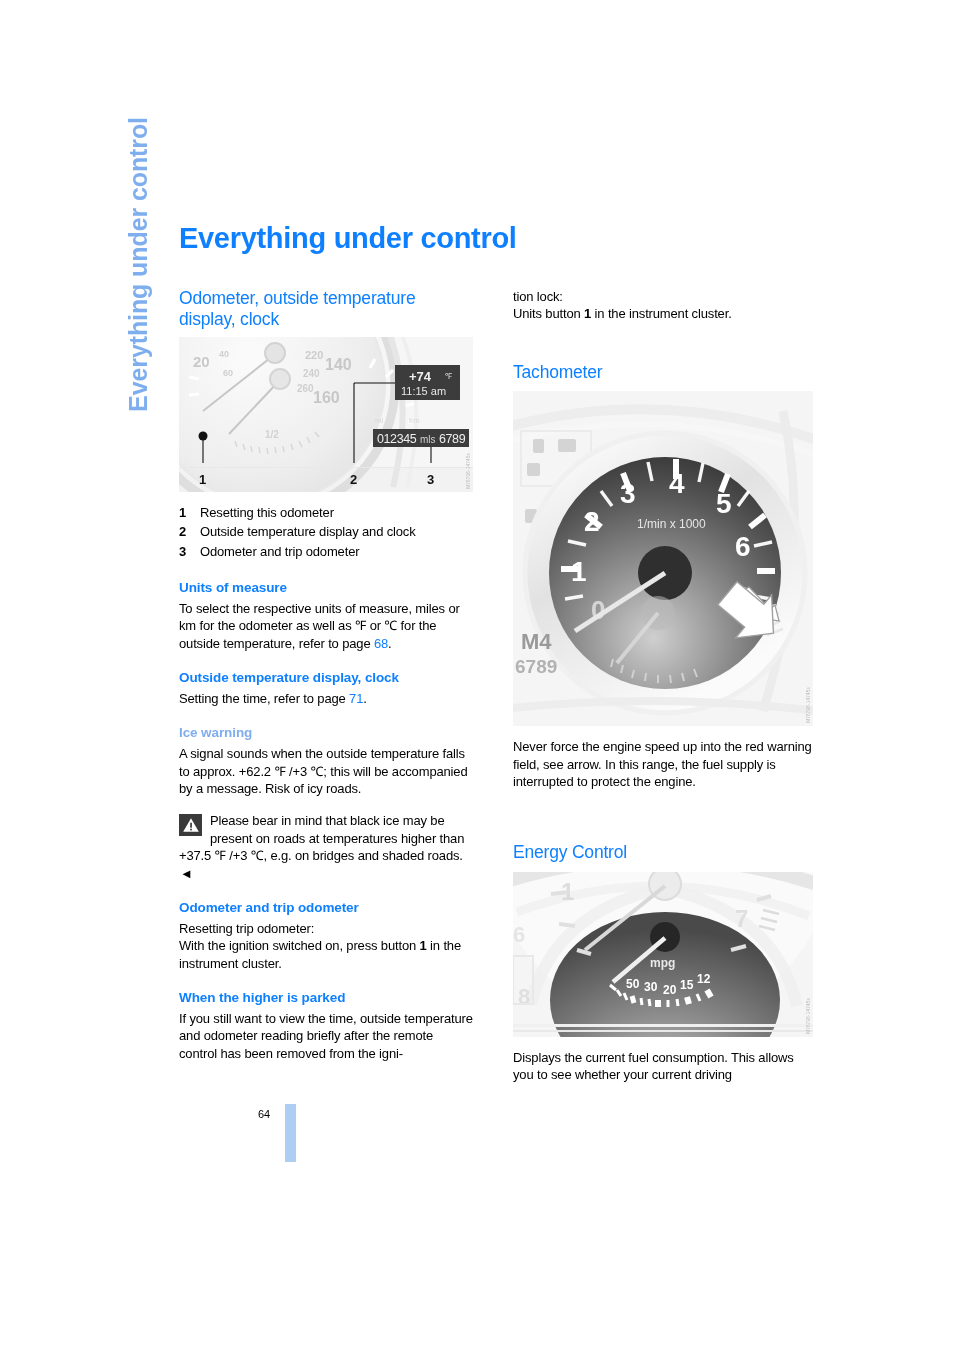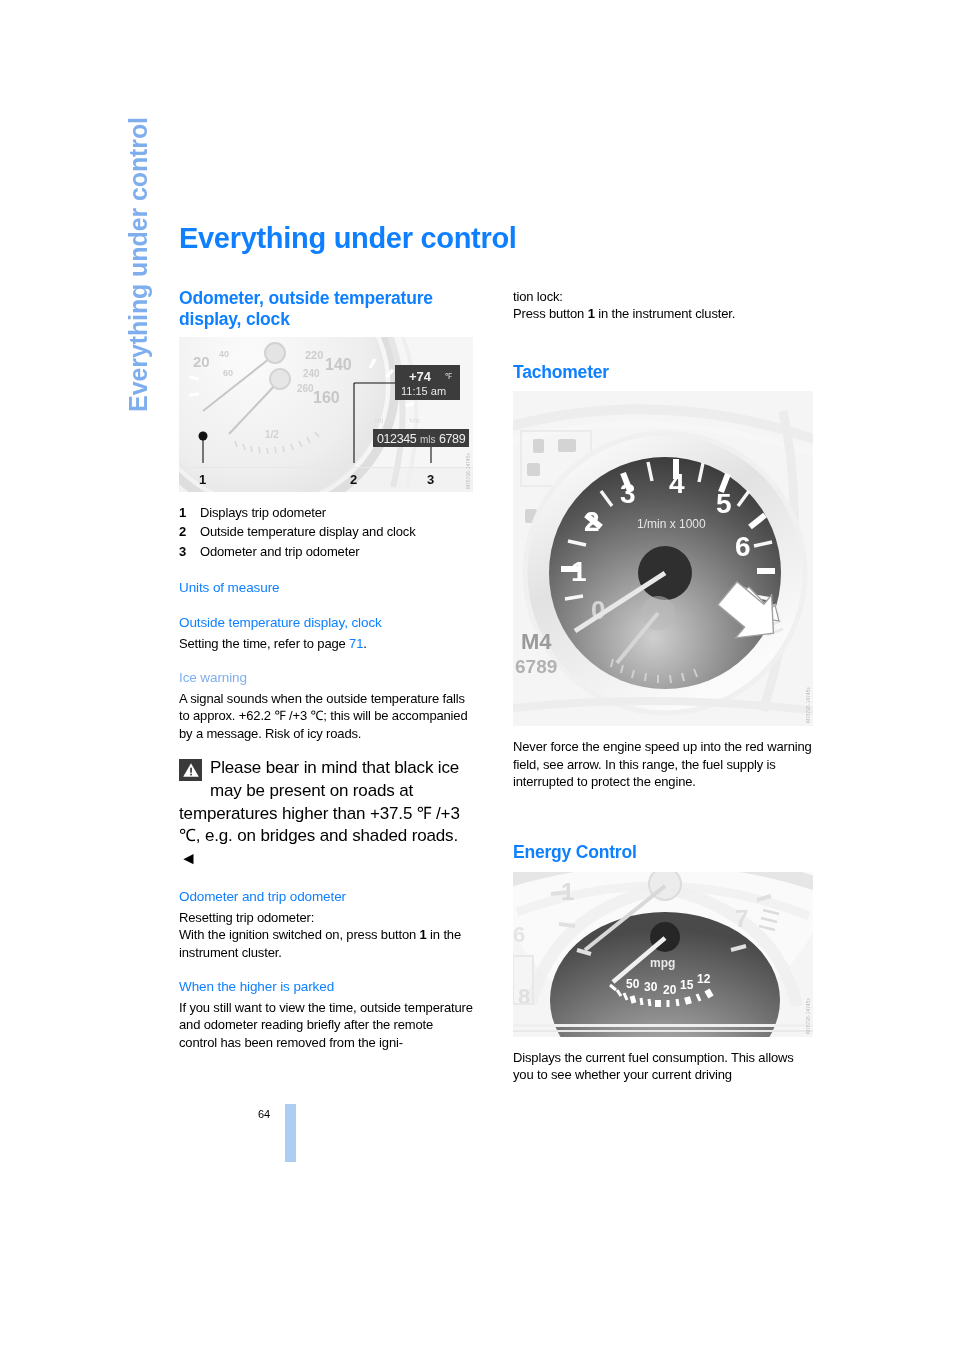--- a/index.html
+++ b/index.html
@@ -60,29 +60,29 @@
   }
   .col-right {
     position: absolute;
     left: 513px;
     top: 288px;
     width: 300px;
   }
 
   h2.sec-title {
     font-size: 17.5px;
-    font-weight: bold;
+    font-weight: normal;
     color: #0E80FF;
     margin: 0 0 6px 0;
     line-height: 1.22;
     letter-spacing: -0.2px;
   }
   h3.sub-title {
     font-size: 13.5px;
-    font-weight: normal;
+    font-weight: bold;
     color: #0E80FF;
     margin: 18px 0 3px 0;
     line-height: 1.25;
     letter-spacing: -0.1px;
   }
   h3.sub-title.light {
     color: #7FAEEE;
   }
   p.body {
     font-size: 13px;
@@ -126,21 +126,21 @@
     color: #b9b9b9;
     writing-mode: vertical-rl;
     transform: rotate(180deg);
     letter-spacing: 0.2px;
     white-space: nowrap;
   }
 
   
   .warn-block {
     margin-top: 15px;
-    font-size: 17px;
+    font-size: 13px;
     line-height: 1.34;
     letter-spacing: -0.15px;
     color: #000;
   }
   .warn-icon {
     float: left;
     width: 23px;
     height: 22px;
     background: #3a3a3a;
     margin: 2px 8px 1px 0;
@@ -299,33 +299,34 @@
 
           <rect x="0" y="130" width="294" height="1" fill="#e8e8e8"></rect>
         </g>
       </svg>
       <span class="fig-code">M76796-14745s</span>
     </div>
 
     <ul class="legend">
       <li>
         <span class="num">1</span>
-        <span>Displays trip odometer</span>
+        <span>Resetting this odometer</span>
       </li>
       <li>
         <span class="num">2</span>
         <span>Outside temperature display and clock</span>
       </li>
       <li>
         <span class="num">3</span>
         <span>Odometer and trip odometer</span>
       </li>
     </ul>
 
     <h3 class="sub-title">Units of measure</h3>
+    <p class="body"><span>To select the respective units of measure, miles or km for the odometer as well as ℉  or ℃ for the outside temperature, refer to page </span><span class="pageref" style="color:#0E80FF">68</span><span>.</span></p>
 
     <h3 class="sub-title">Outside temperature display, clock</h3>
     <p class="body"><span>Setting the time, refer to page </span><span class="pageref" style="color:#0E80FF">71</span><span>.</span></p>
 
     <h3 class="sub-title light">Ice warning</h3>
     <p class="body">A signal sounds when the outside temperature falls to approx. +62.2 ℉ /+3 ℃; this will be accompanied by a message. Risk of icy roads.</p>
 
     <div class="warn-block">
       <span class="warn-icon">
         <svg class="tri" width="17" height="15" viewBox="0 0 17 15">
@@ -341,21 +342,21 @@
     <p class="body">Resetting trip odometer:</p>
     <p class="body"><span>With the ignition switched on, press button </span><b>1</b><span> in the instrument cluster.</span></p>
 
     <h3 class="sub-title">When the higher is parked</h3>
     <p class="body">If you still want to view the time, outside temperature and odometer reading briefly after the remote control has been removed from the igni-</p>
   </div>
 
   <div class="col-right">
 
     <p class="body">tion lock:</p>
-    <p class="body"><span>Press button </span><b>1</b><span> in the instrument cluster.</span></p>
+    <p class="body"><span>Units button </span><b>1</b><span> in the instrument cluster.</span></p>
 
     <h2 class="sec-title" style="margin-top:39px;">Tachometer</h2>
 
     <div class="figure" style="width:300px;height:335px;margin-top:8px;">
       <svg class="fig-svg" width="300" height="335" viewBox="0 0 300 335">
         <defs>
           <radialGradient id="tachFace" cx="45%" cy="78%" r="78%">
             <stop offset="0%" stop-color="#cfcfcf"></stop>
             <stop offset="42%" stop-color="#8e8e8e"></stop>
             <stop offset="78%" stop-color="#585858"></stop>

